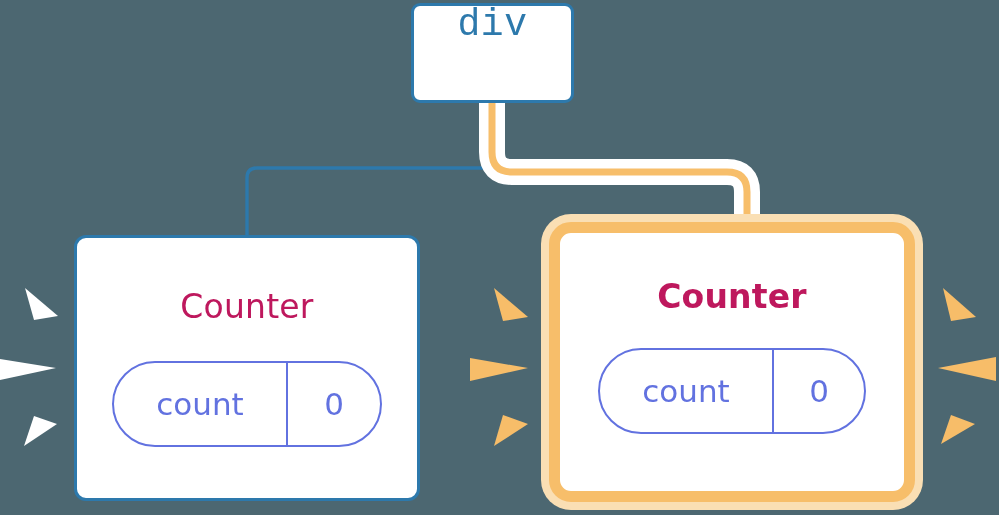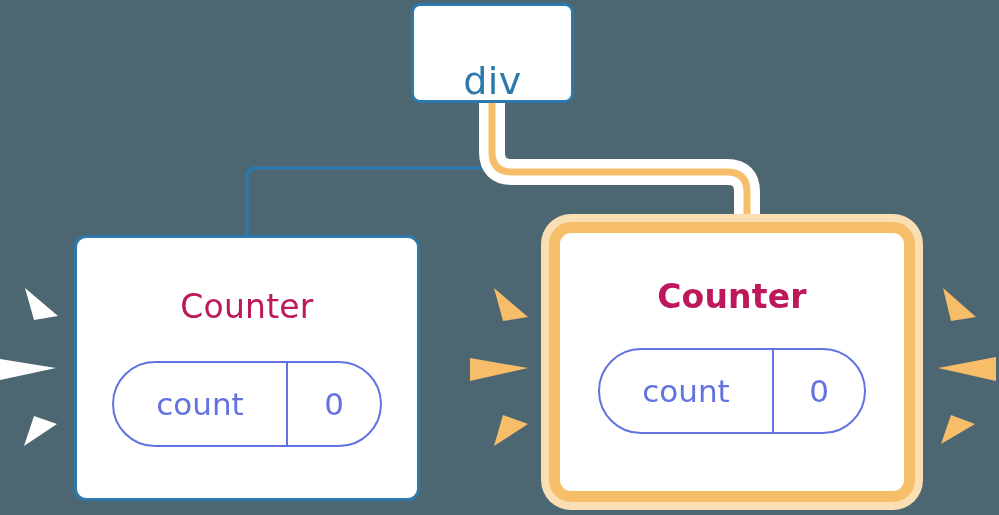--- a/index.html
+++ b/index.html
@@ -37,23 +37,24 @@
     position: absolute;
     left: 411px;
     top: 3px;
     width: 163px;
     height: 100px;
     background: #ffffff;
     border: 3px solid #2d79ac;
     border-radius: 9px;
     box-sizing: border-box;
     display: flex;
-    align-items: flex-end;
+    align-items: flex-start;
     justify-content: center;
     z-index: 6;
+    font-family: Liberation Mono, monospace;
   }
   .root-label {
     font-size: 38px;
     color: #2d79ac;
     letter-spacing: 0.5px;
     line-height: 1;
   }
 
   
   .card {

